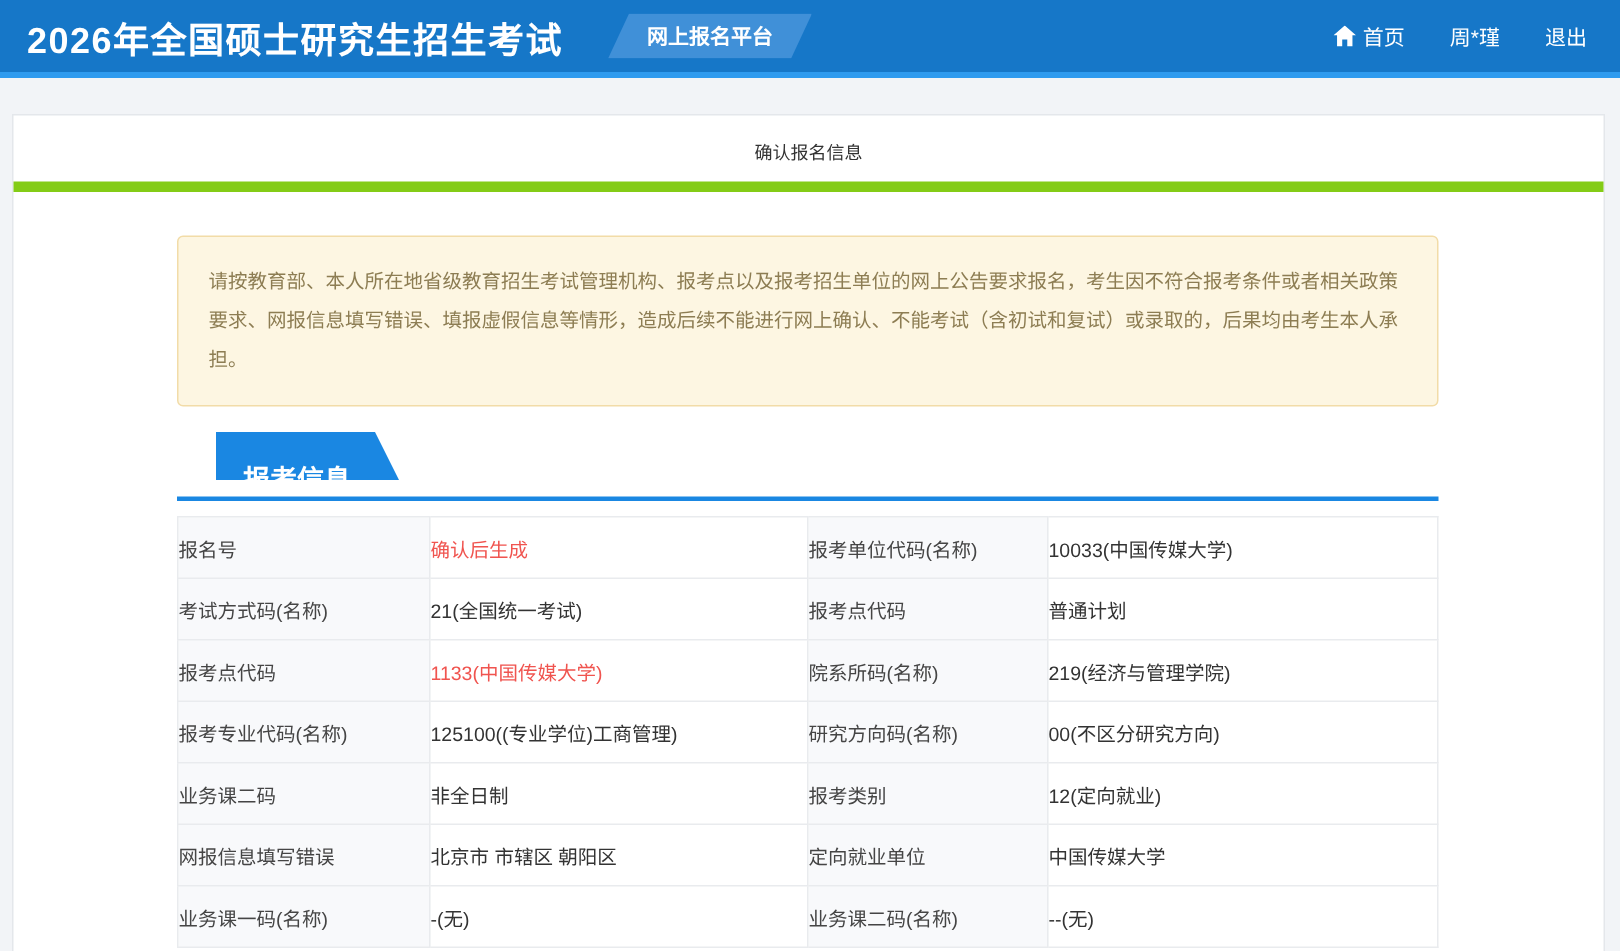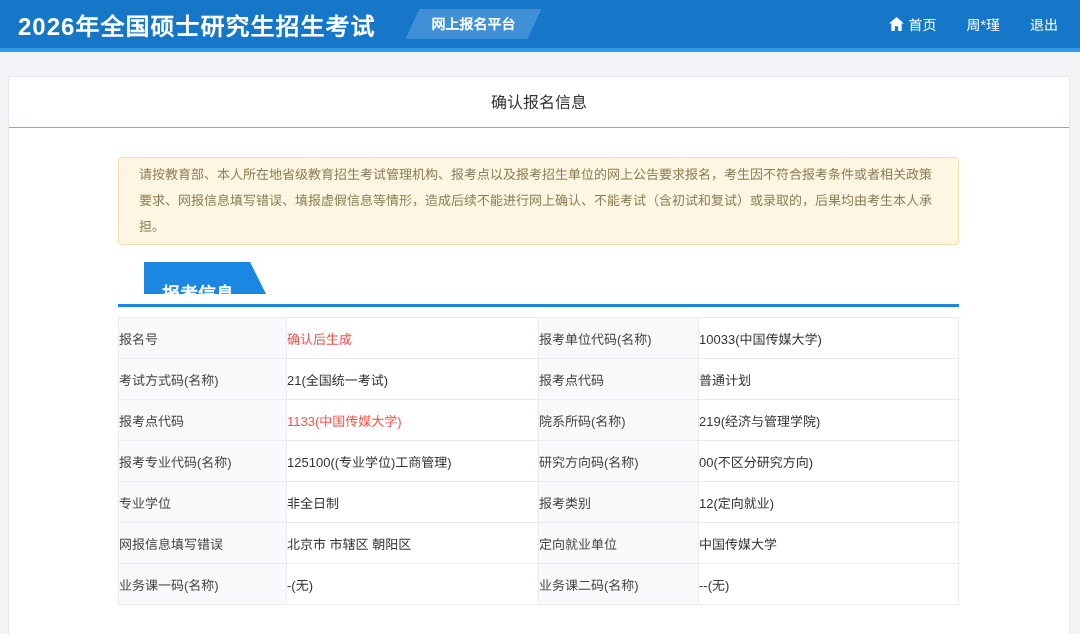--- a/index.html
+++ b/index.html
@@ -72,33 +72,33 @@
   .card{
     margin:24px 10px 0 8px;
     background:#fff;
     border:1px solid var(--card_border);
     min-height:620px;
   }
   .card-title{
     height:51px;
     line-height:51px;
     text-align:center;
-    font-size:16px;
+    font-size:12px;
     color:#333;
-    border-bottom:1px solid #84cc16;
+    border-bottom:7px solid #84cc16;
   }
   .card-body{
     padding:29px 110px 60px 109px;
   }
   
   .notice-box{
     background:var(--notice_bg);
     border:1px solid var(--notice_border);
     border-radius:4px;
-    padding:4px 20px;
+    padding:17px 20px;
     font-size:13px;
     line-height:26px;
     color:var(--notice_text);
   }
   
   .tab-row{
     margin-top:17px;
     border-bottom:3px solid var(--accent);
   }
   .section-tab{
@@ -195,21 +195,21 @@
           <td class="lbl">院系所码(名称)</td>
           <td>219(经济与管理学院)</td>
         </tr>
         <tr>
           <td class="lbl">报考专业代码(名称)</td>
           <td>125100((专业学位)工商管理)</td>
           <td class="lbl">研究方向码(名称)</td>
           <td>00(不区分研究方向)</td>
         </tr>
         <tr>
-          <td class="lbl">专业学位</td>
+          <td class="lbl">业务课二码</td>
           <td>非全日制</td>
           <td class="lbl">报考类别</td>
           <td>12(定向就业)</td>
         </tr>
         <tr>
           <td class="lbl">网报信息填写错误</td>
           <td>北京市 市辖区 朝阳区</td>
           <td class="lbl">定向就业单位</td>
           <td>中国传媒大学</td>
         </tr>

